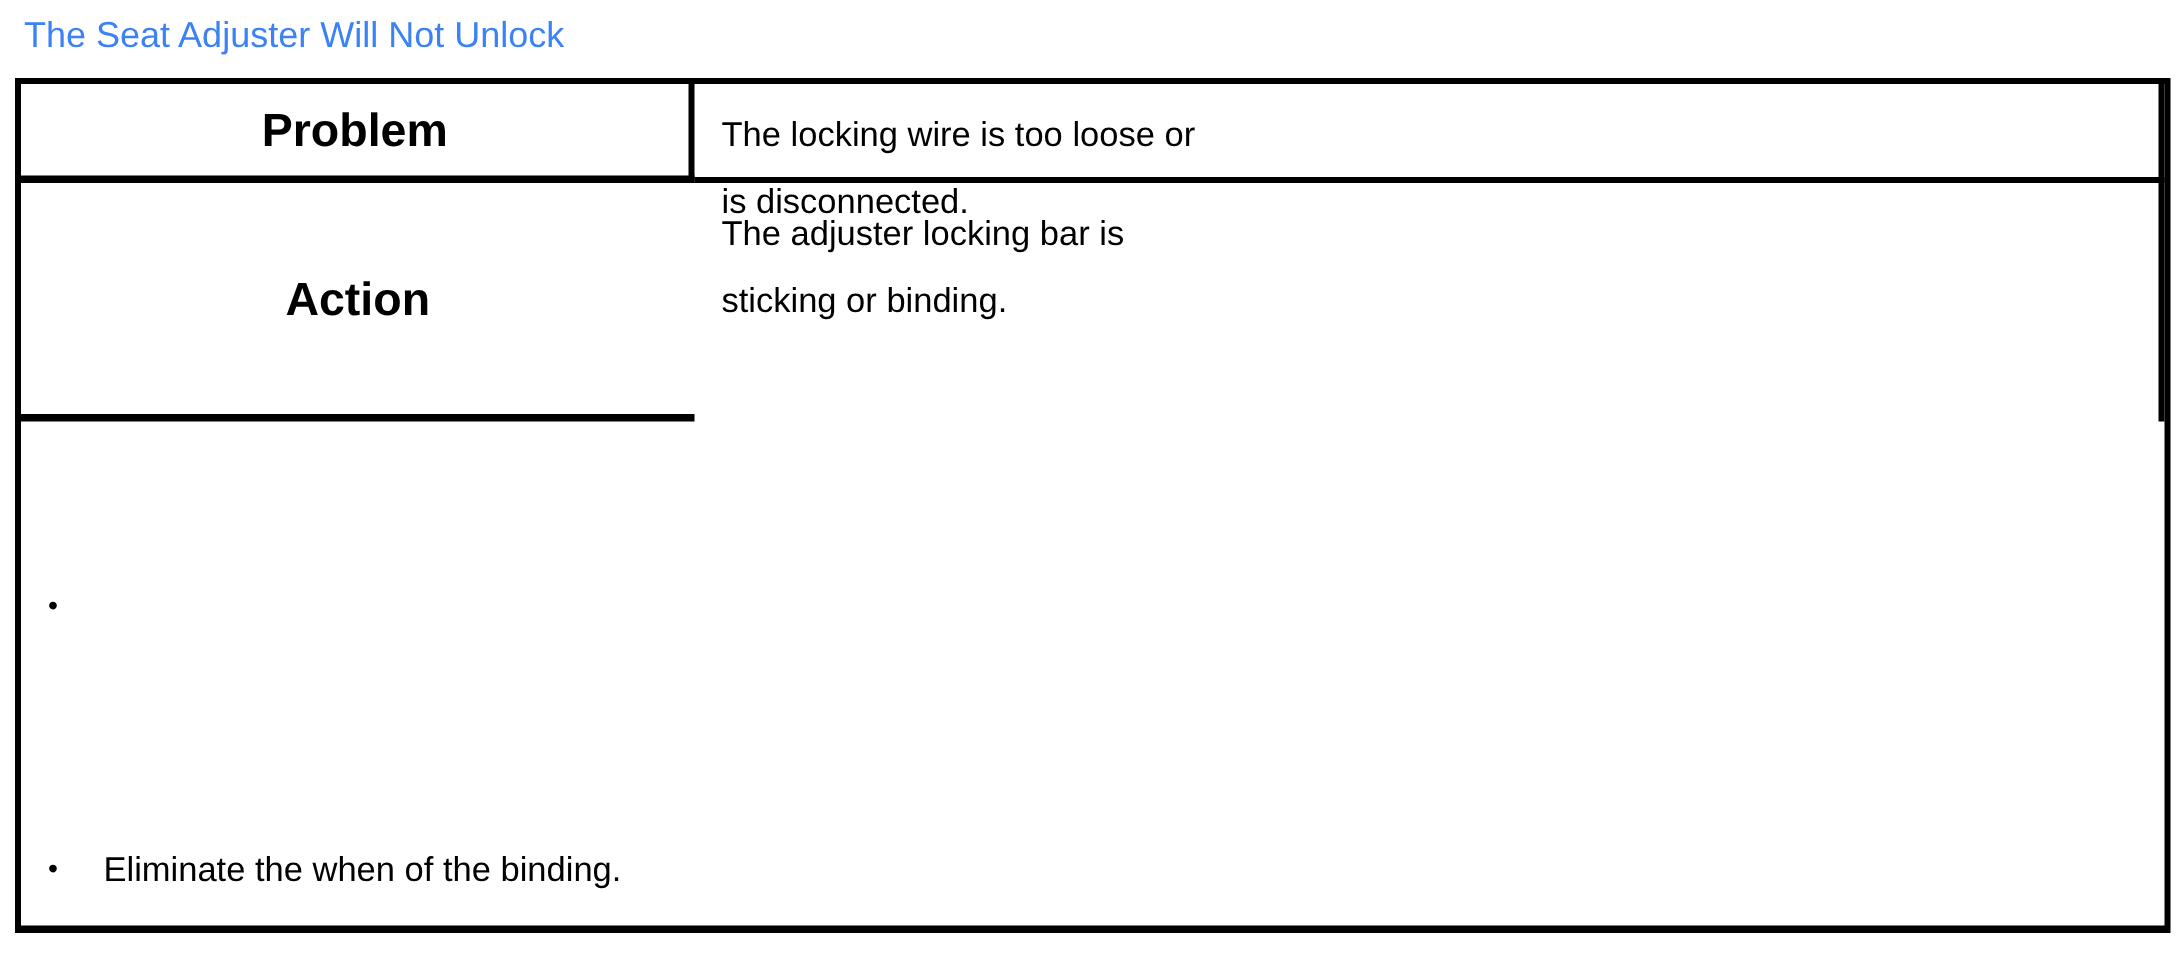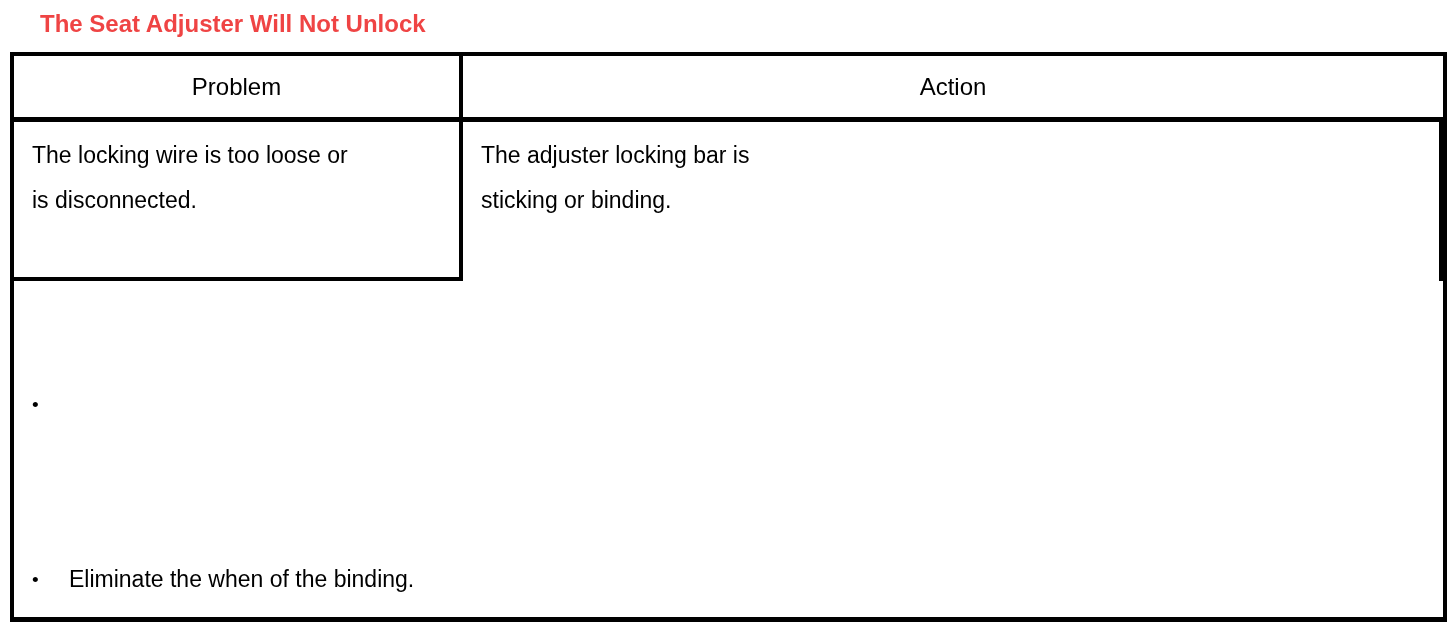--- a/index.html
+++ b/index.html
@@ -11,26 +11,26 @@
     position: relative;
     width: 1456px;
     height: 636px;
     background: #ffffff;
     color: #000000;
     font-family: "Liberation Sans", "DejaVu Sans", sans-serif;
     overflow: hidden;
   }
   .doc-title {
     position: absolute;
-    left: 40px;
+    left: 16px;
     top: 10px;
     margin: 0;
     font-size: 24px;
-    font-weight: bold;
-    color: #ef4444;
+    font-weight: normal;
+    color: #3b82f6;
     white-space: nowrap;
   }
   .trouble-table {
     position: absolute;
     left: 10px;
     top: 52px;
     width: 1437px;
     height: 570px;
     box-sizing: border-box;
     border: 4px solid #000000;
@@ -46,22 +46,22 @@
     white-space: pre-line;
   }
   .col-problem {
     border-right: 4px solid #000000;
   }
   .row-header {
     border-bottom: 5px solid #000000;
     display: flex;
     align-items: center;
     justify-content: center;
-    font-size: 24px;
-    font-weight: normal;
+    font-size: 31px;
+    font-weight: bold;
     white-space: nowrap;
   }
   .row-1 {
     border-bottom: 4px solid #000000;
   }
   .problem-body {
     padding: 11px 16px 0 18px;
   }
   .action-body {
     padding: 11px 24px 0 17px;
@@ -93,24 +93,24 @@
 <body>
 
 <div class="page">
 
   <h1 class="doc-title">The Seat Adjuster Will Not Unlock</h1>
 
   <div class="trouble-table">
 
     <div class="cell row-header col-problem">Problem</div>
 
-    <div class="cell row-header">Action</div>
-
     <div class="cell row-1 col-problem problem-body">The locking wire is too loose or
 is disconnected.</div>
+
+    <div class="cell row-header">Action</div>
 
 
     <div class="cell col-problem problem-body">The adjuster locking bar is
 sticking or binding.</div>
 
     <div class="cell">
       <ul class="bullet-list">
         <li class="bullet-item">
           <span class="bullet-marker">•</span>
         </li>

